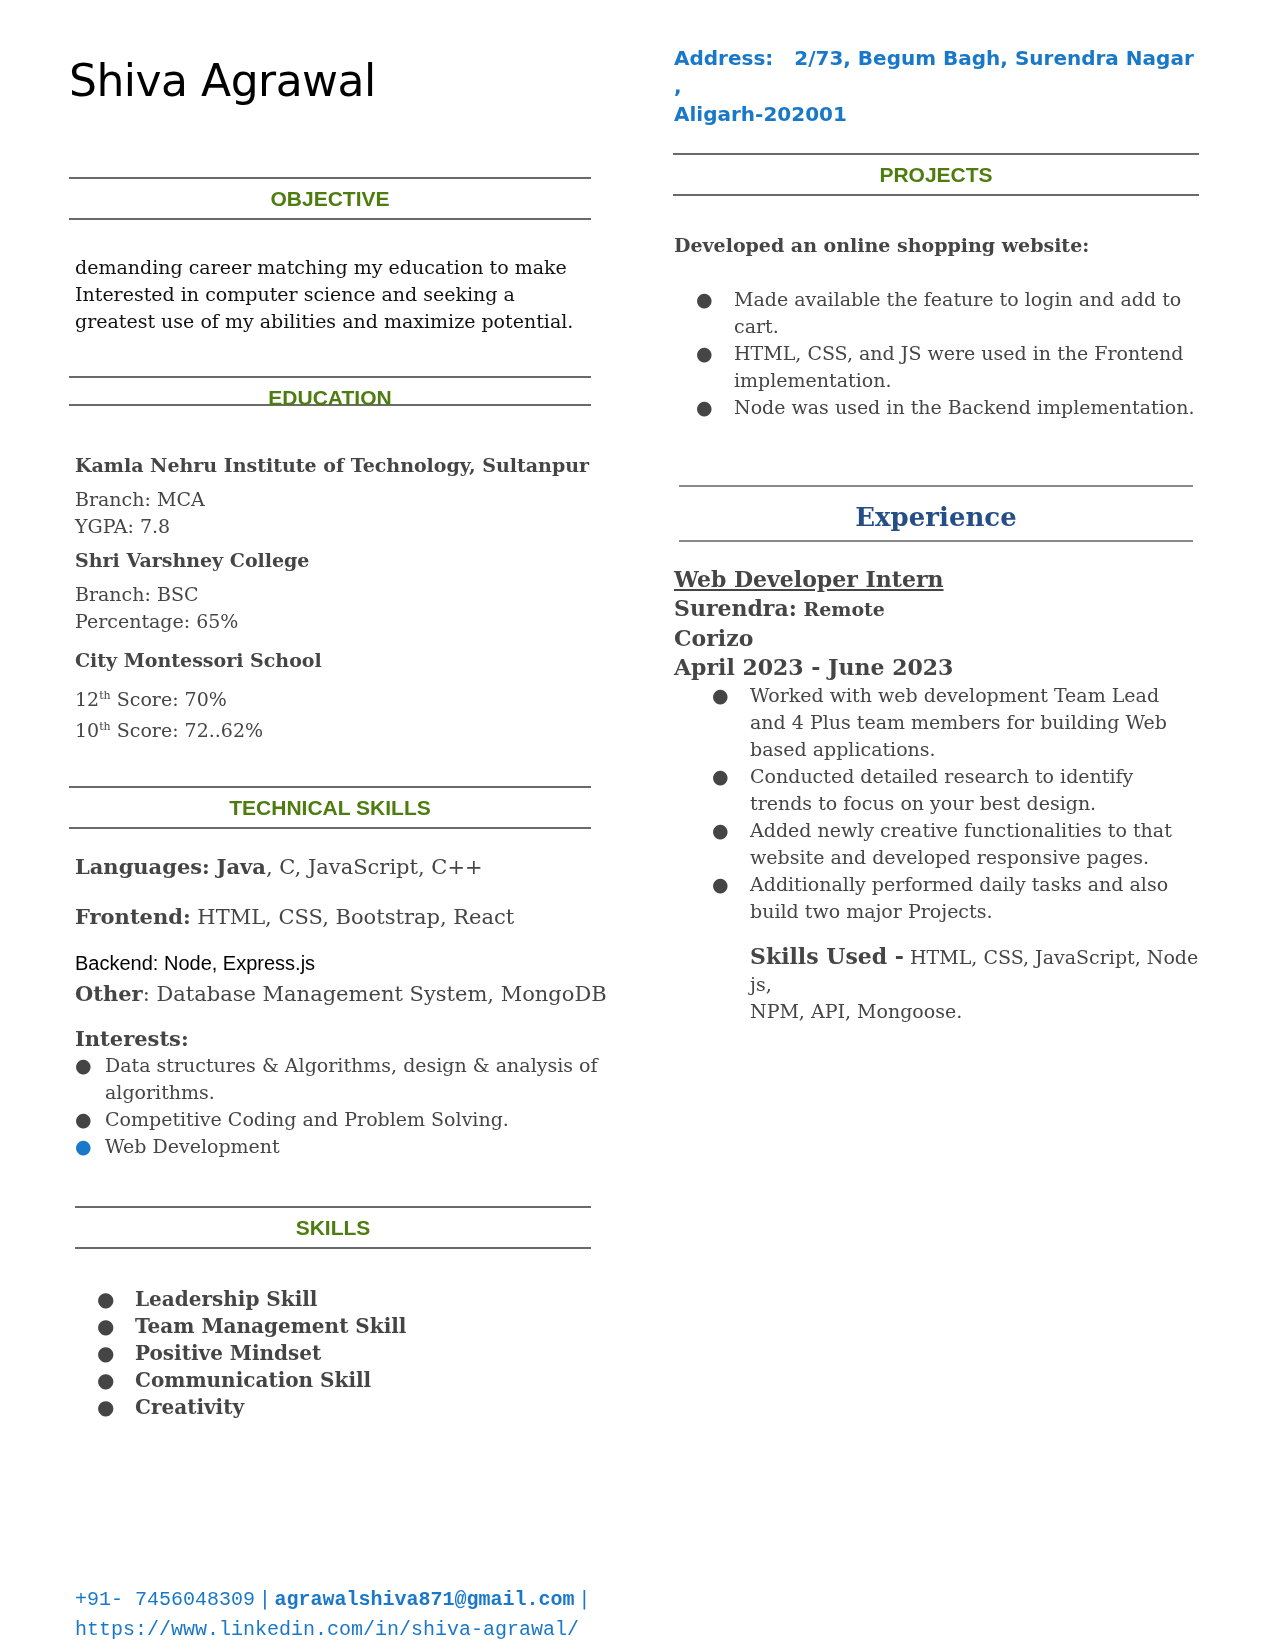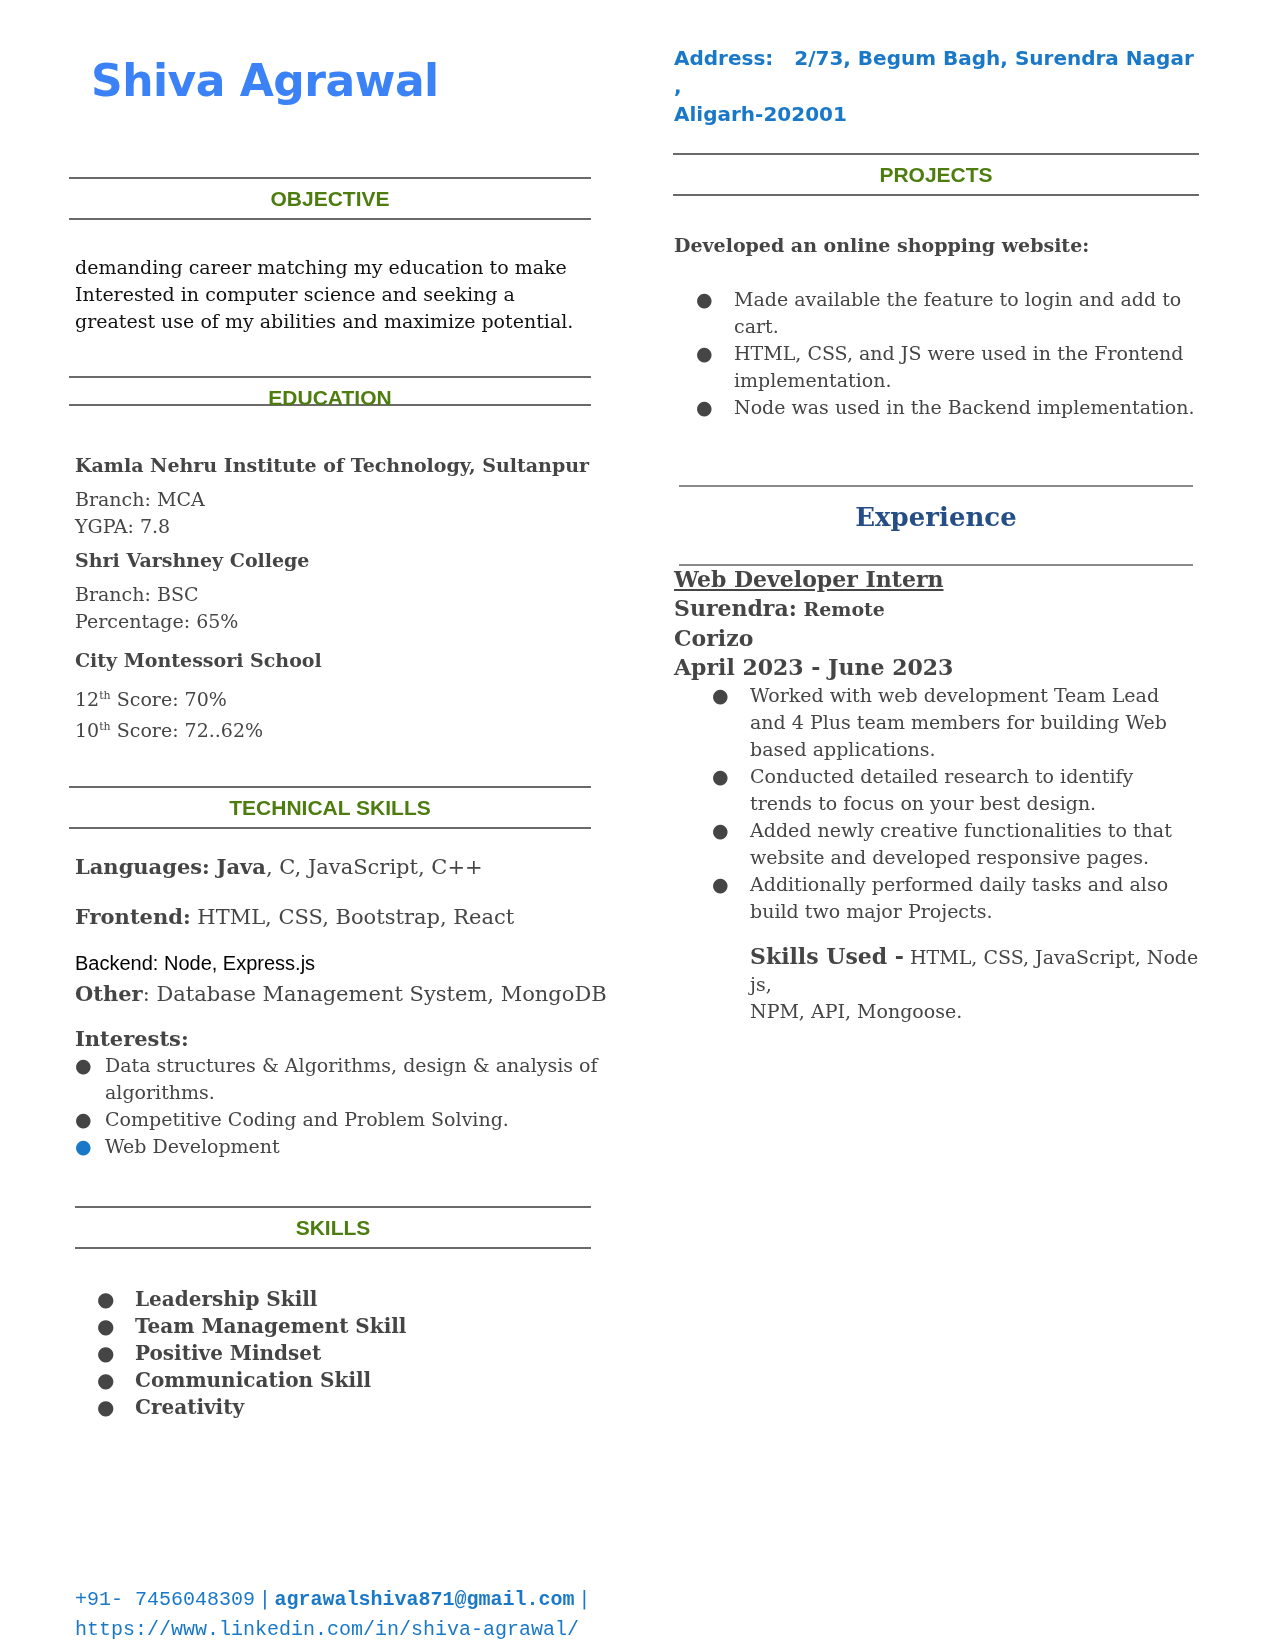--- a/index.html
+++ b/index.html
@@ -1,20 +1,20 @@
 <!DOCTYPE html>
 <html><head>
 <meta charset="utf-8">
 <style>
   html, body { margin: 0; padding: 0; background: #ffffff; }
   body { width: 1275px; height: 1650px; position: relative; overflow: hidden; }
   .sans { font-family: "Liberation Sans", "DejaVu Sans", sans-serif; }
   .abs { position: absolute; }
 
-  .name { left: 91px; top: 55px; font-family: "DejaVu Sans", sans-serif; font-weight: bold; font-size: 44px; color: #3b82f6; letter-spacing: -0.5px; }
+  .name { left: 69px; top: 55px; font-family: "DejaVu Sans", sans-serif; font-weight: normal; font-size: 44px; color: #000000; letter-spacing: -0.5px; }
   .address { left: 674px; top: 44px; width: 520px; font-family: "DejaVu Sans", sans-serif; font-weight: bold; font-size: 20px; line-height: 28px; color: #1a78c9; }
 
   .sec-head { position: absolute; border-top: 2px solid #6a6a6a; border-bottom: 2px solid #6a6a6a; text-align: center; font-family: "Liberation Sans", sans-serif; font-weight: bold; color: #4d7c0f; font-size: 21px; box-sizing: border-box; }
 
   .body-text { font-family: "DejaVu Serif", serif; font-size: 19px; color: #111; line-height: 27px; }
   .grey { color: #454545; }
   .b { font-weight: bold; }
 
   ul.bul { list-style: none; margin: 0; padding: 0; }
   ul.bul li { position: relative; }
@@ -129,21 +129,21 @@
       <span class="dot">●</span>
       <div>HTML, CSS, and JS were used in the Frontend</div>
       <div>implementation.</div>
     </li>
   <li style="padding-left:38px;">
       <span class="dot">●</span>
       <div>Node was used in the Backend implementation.</div>
     </li>
 </ul>
 
-<div class="abs" style="left:679px; top:485px; width:514px; height:81px; border-top:2px solid #8a8a8a; border-bottom:2px solid #8a8a8a; box-sizing:border-box; text-align:center;">
+<div class="abs" style="left:679px; top:485px; width:514px; height:57px; border-top:2px solid #8a8a8a; border-bottom:2px solid #8a8a8a; box-sizing:border-box; text-align:center;">
   <span style="font-family:'DejaVu Serif', serif; font-weight:bold; font-size:26px; line-height:60px; color:#254e87;">Experience</span>
 </div>
 
 <div class="abs body-text grey" style="left:674px; top:564px; width:540px;">
   <div class="b" style="font-size:22px; line-height:30px; text-decoration:underline;">Web Developer Intern</div>
   <div class="b" style="font-size:22px; line-height:29px;"><span>Surendra:</span><span style="font-size:19px;"> Remote</span></div>
   <div class="b" style="font-size:22px; line-height:29px;">Corizo</div>
   <div class="b" style="font-size:22px; line-height:29px;">April 2023 - June 2023</div>
   <ul class="bul" style="margin-left:38px; font-size:19px; line-height:27px;">
     <li style="padding-left:38px;">

